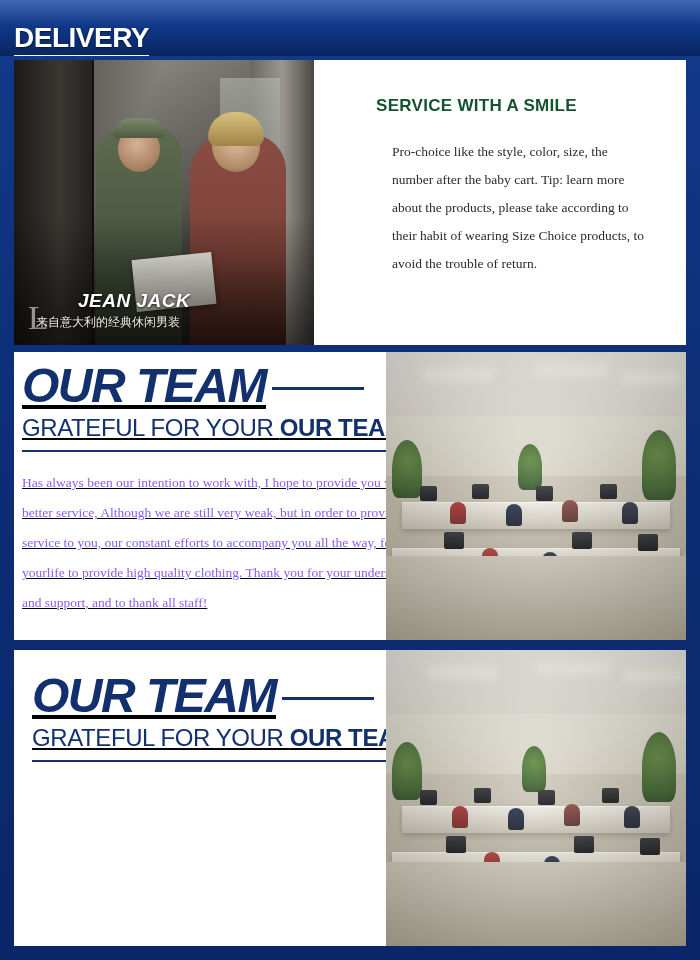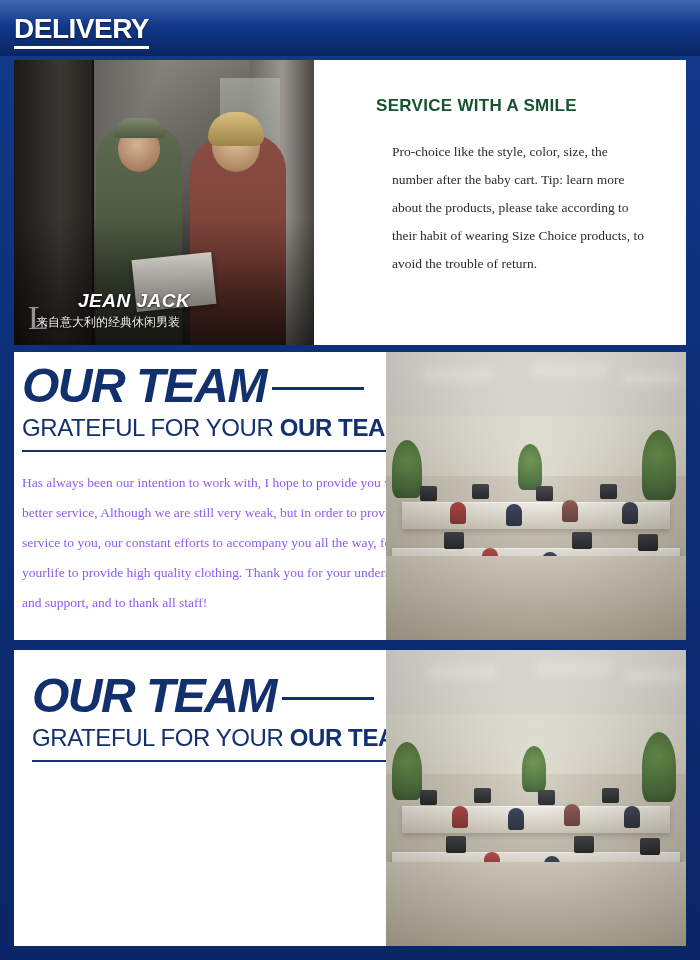--- a/index.html
+++ b/index.html
@@ -30,21 +30,21 @@
     background: linear-gradient(180deg, #1b4aa0 0%, #0e3484 55%, #09265f 100%);
     overflow: hidden;
   }
   .header .sheen {
     position: absolute;
     left: 0; top: 0; width: 700px; height: 26px;
     background: linear-gradient(180deg, rgba(255,255,255,0.16), rgba(255,255,255,0));
   }
   .delivery-badge {
     position: absolute;
-    left: 8px; top: 13px;
+    left: 8px; top: 22px;
     color: #ffffff;
     font-family: "Liberation Sans", sans-serif;
     font-weight: bold;
     font-size: 28px;
     letter-spacing: -0.5px;
     line-height: 30px;
     padding: 1px 6px 3px 6px;
     text-shadow: 0 1px 2px rgba(0,0,0,0.55);
   }
   .delivery-badge .underline {
@@ -205,20 +205,21 @@
     left: 14px;
     width: 672px;
     background: #ffffff;
   }
   .team-left {
     position: absolute;
     left: 0; top: 0;
     width: 446px; height: 100%;
     background: #ffffff;
     box-sizing: border-box;
+    text-decoration: underline;
   }
   .team-right {
     position: absolute;
     right: 0; top: 0;
     width: 300px; height: 100%;
     overflow: hidden;
     background: #c9c3b4;
   }
   
   .office {

